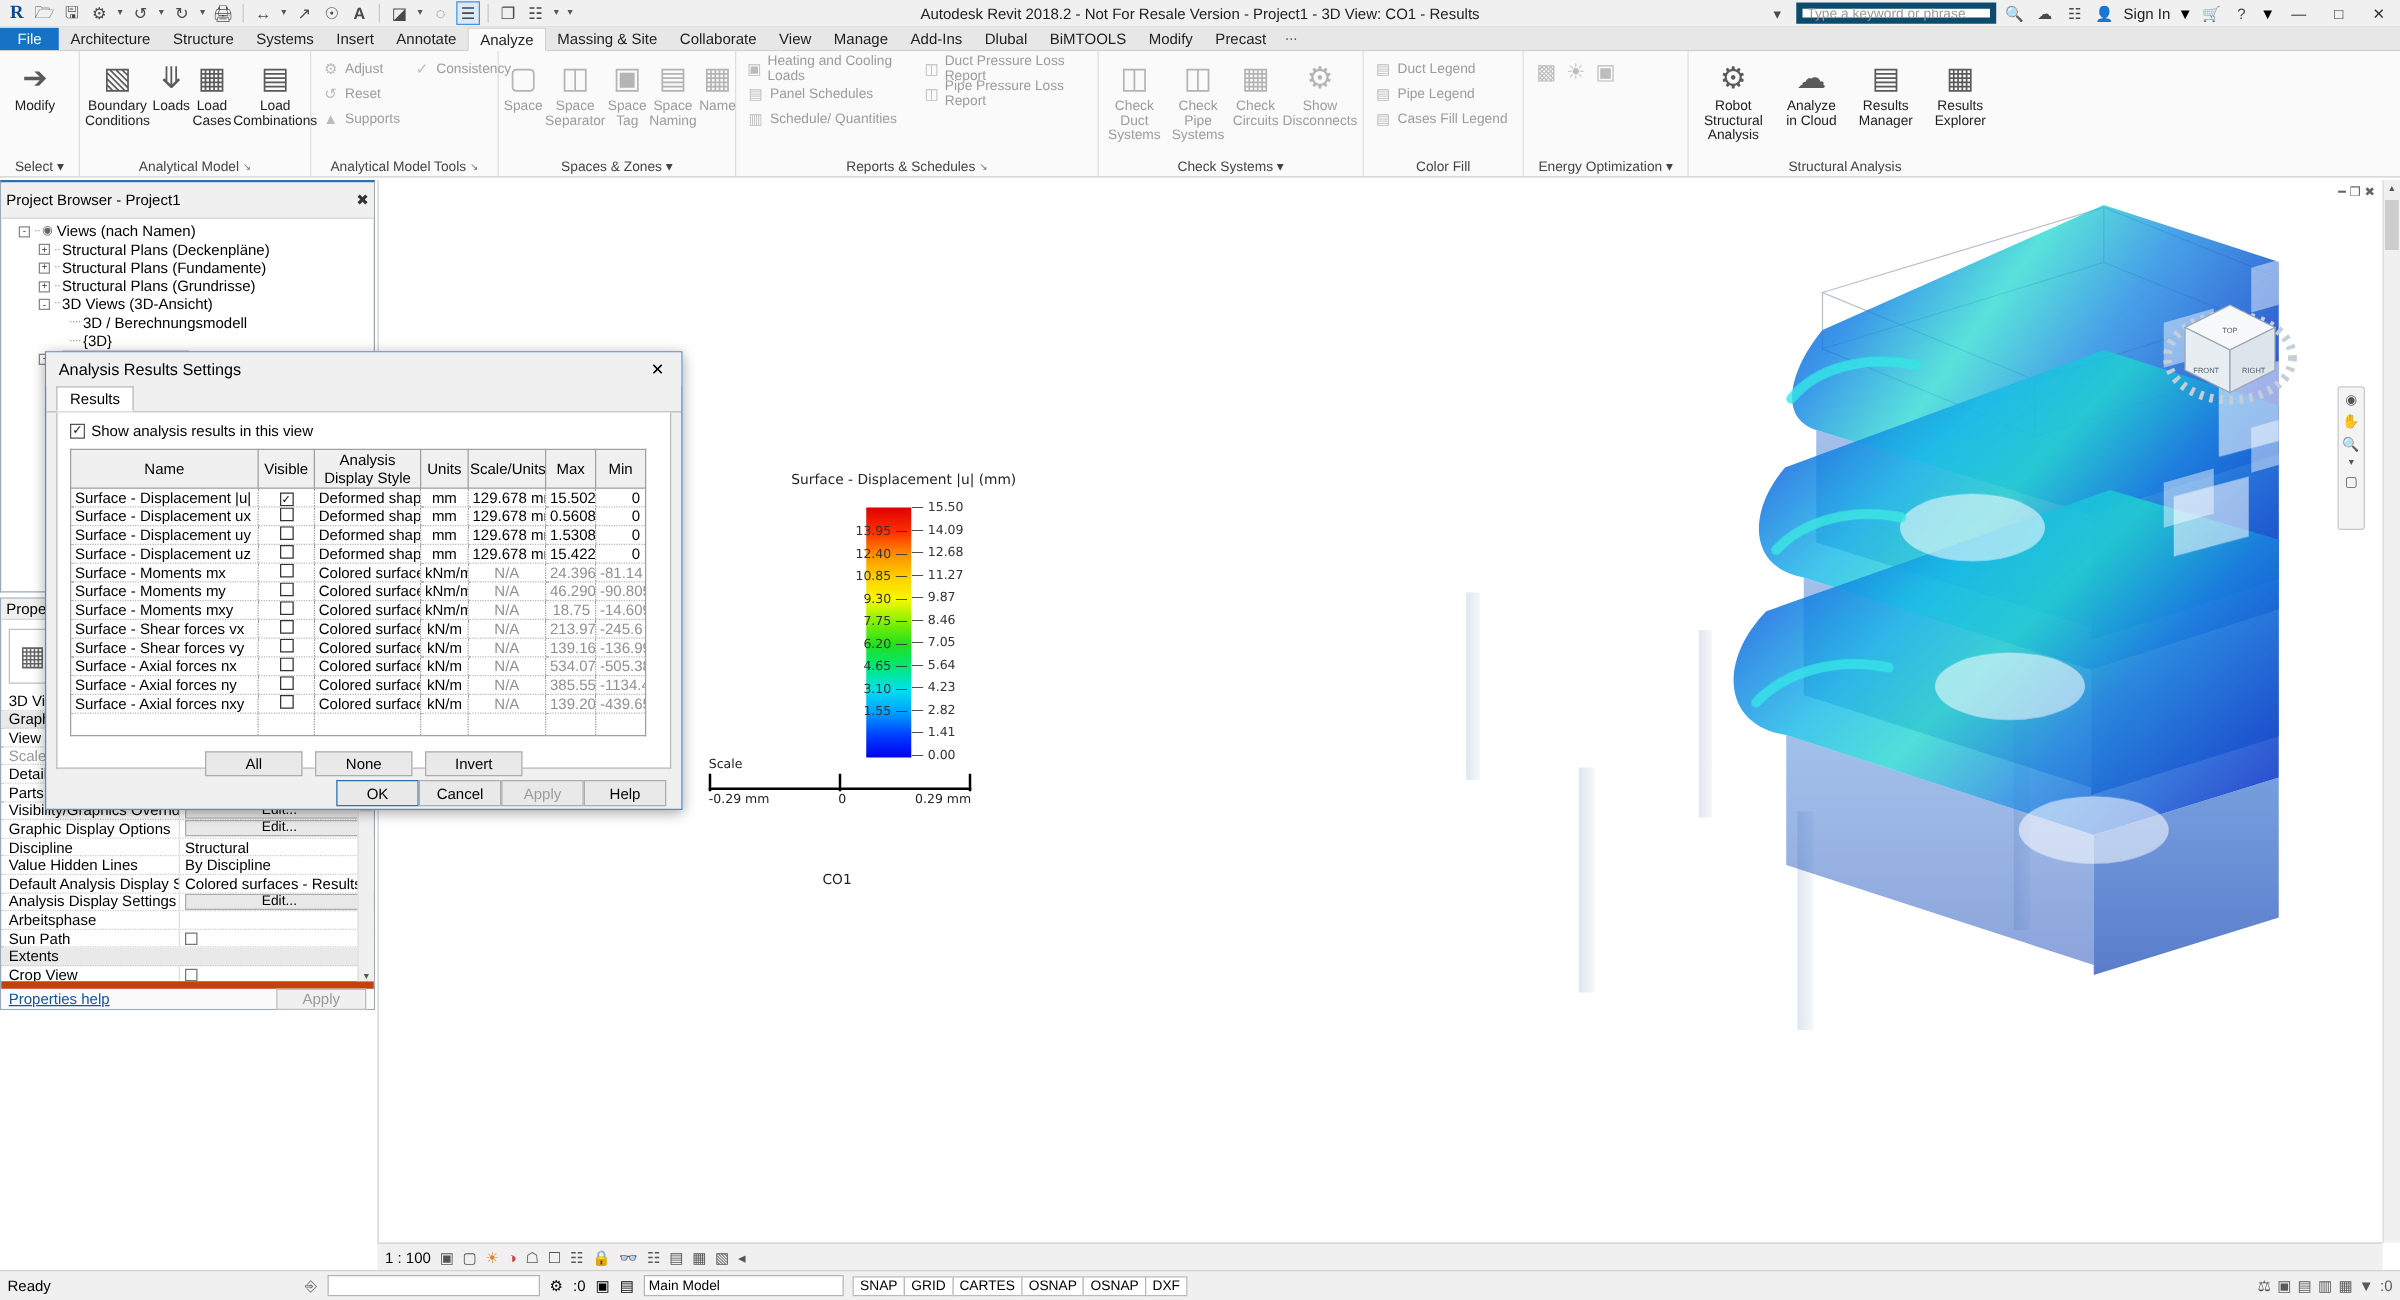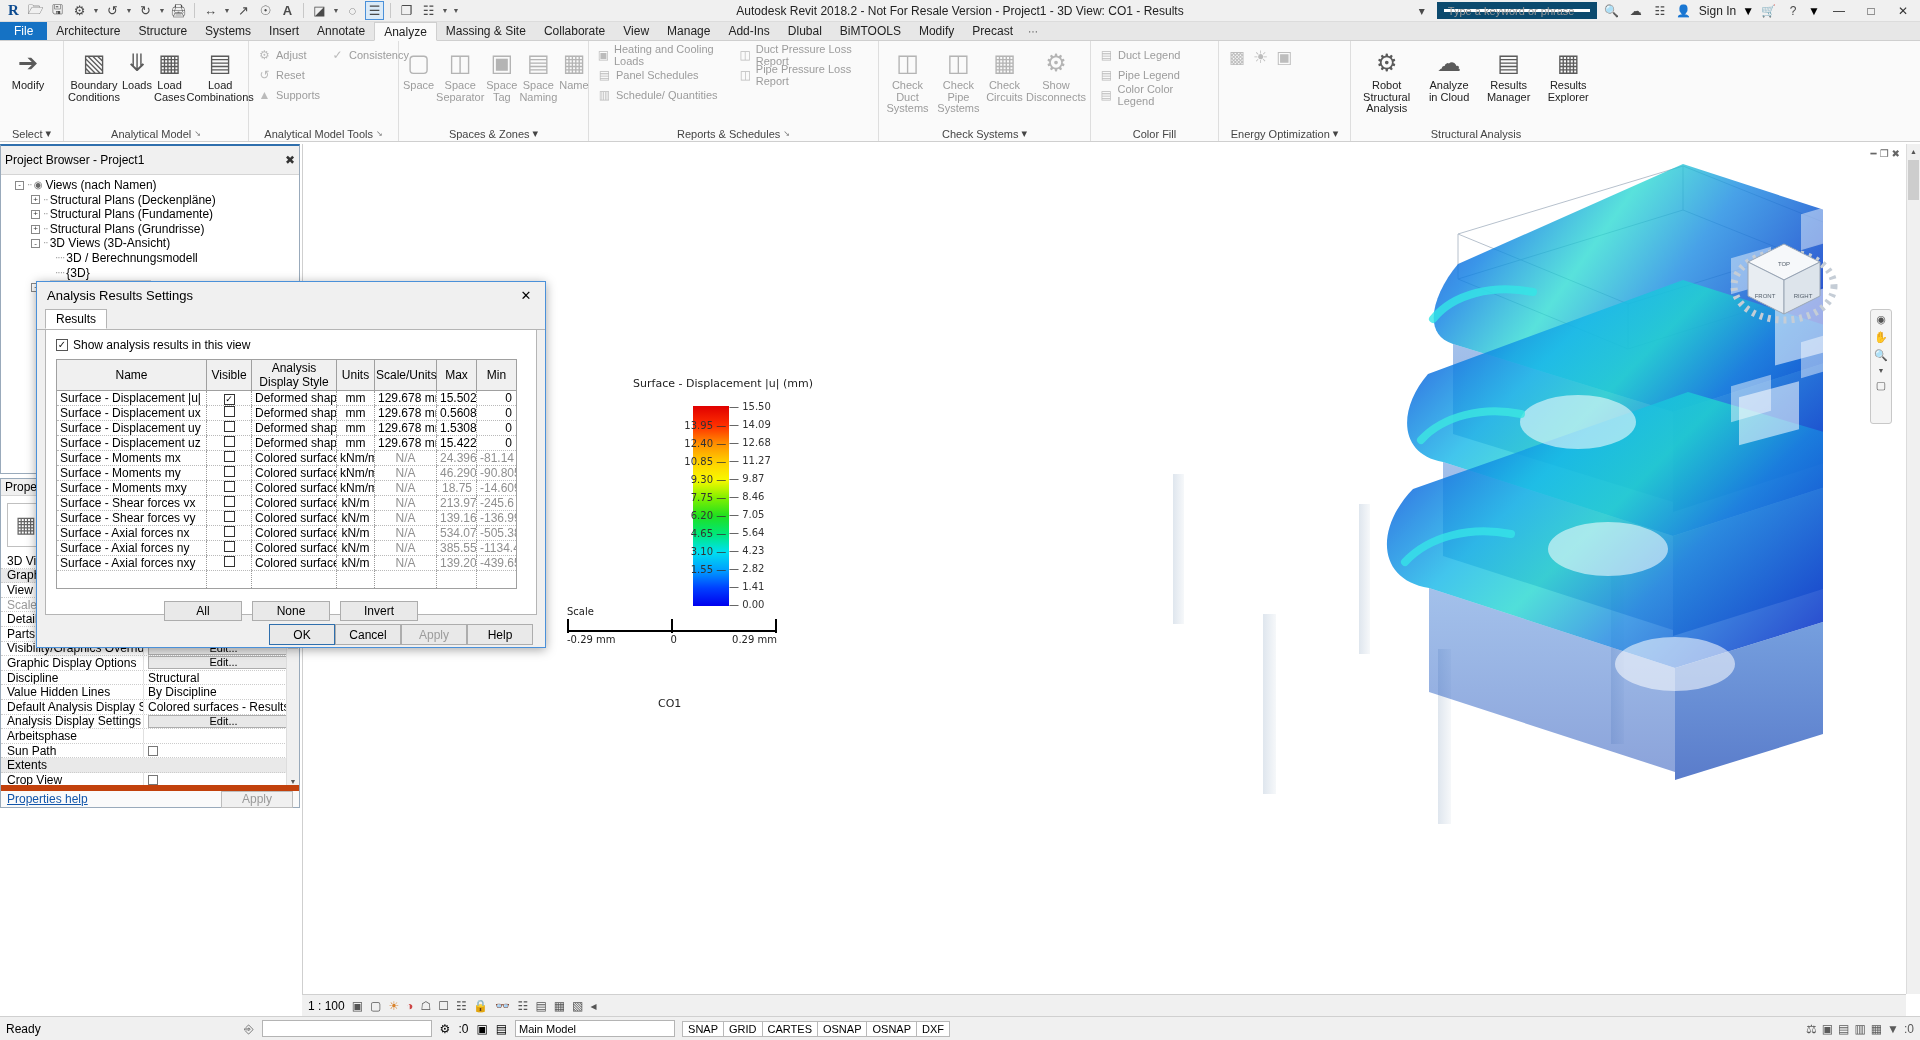--- a/index.html
+++ b/index.html
@@ -23,21 +23,21 @@
     font-size:13px; color:#4a4a4a; cursor:default;}
   .qat .rlogo{ color:#0c4a8f; font-weight:bold; font-size:15px; font-family:"Liberation Serif",serif;}
   .qat .caret{ font-size:7px; color:#555; width:8px; display:flex;align-items:center;justify-content:center;}
   .qat .sep{ width:1px;height:15px;background:#c8c8c8;margin:0 3px;}
   .title-center{
     position:absolute; left:0; right:0; text-align:center; font-size:12px; color:#222;
     pointer-events:none;
   }
   .title-right{ margin-left:auto; display:flex; align-items:center; gap:6px; padding-right:4px; z-index:2;}
   .searchbox{
-    width:160px;height:17px;border:7px solid #0c4a6e;background:#fff;font-size:11px;
+    width:160px;height:17px;border:5px solid #0c4a6e;background:#fff;font-size:11px;
     color:#9a9a9a; padding:0 4px; display:flex; align-items:center;
   }
   .title-right .ico{width:18px;height:18px;display:flex;align-items:center;justify-content:center;font-size:12px;color:#4a4a4a;}
   .signin{font-size:12px;color:#222;}
   .wbtn{width:26px;height:20px;display:flex;align-items:center;justify-content:center;font-size:12px;color:#333;}
 
   
   .ribbon-tabs{
     height:19px;background:#e7e7e7;display:flex;align-items:stretch;
     border-bottom:1px solid #cfcfcf; font-size:12px;
@@ -441,21 +441,21 @@
         <div class="smbtn dis">
             <span class="gl">▤</span>
             <span>Duct Legend</span>
           </div>
         <div class="smbtn dis">
             <span class="gl">▤</span>
             <span>Pipe Legend</span>
           </div>
         <div class="smbtn dis">
             <span class="gl">▤</span>
-            <span>Color Color Legend</span>
+            <span>Cases Fill Legend</span>
           </div>
       </div>
     </div>
     <div class="ptitle">
         <span>Color Fill</span>
       </div>
   </div>
 
   <div class="rpanel" style="width:132px">
     <div class="pbody" style="gap:8px;padding-left:6px;padding-top:4px;">

